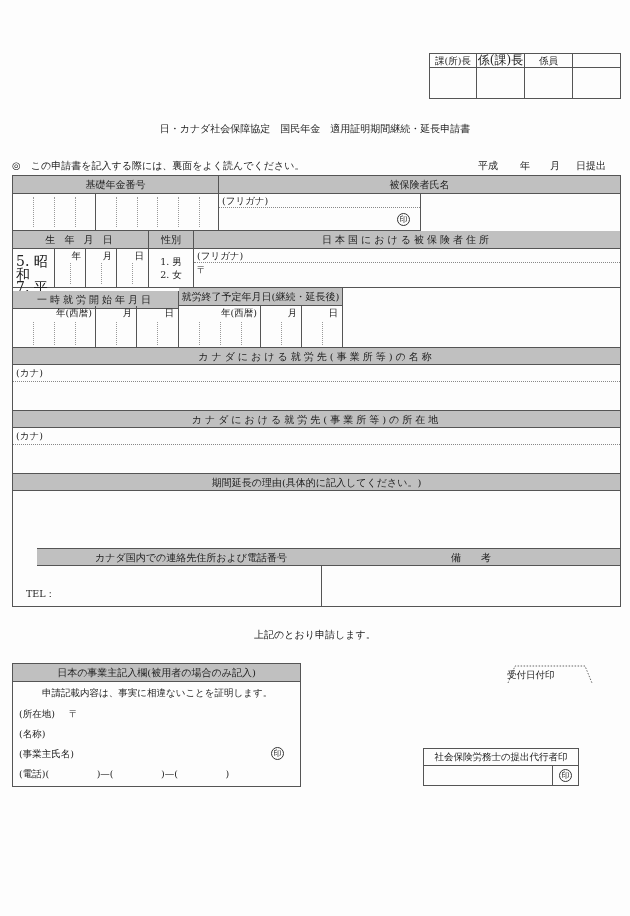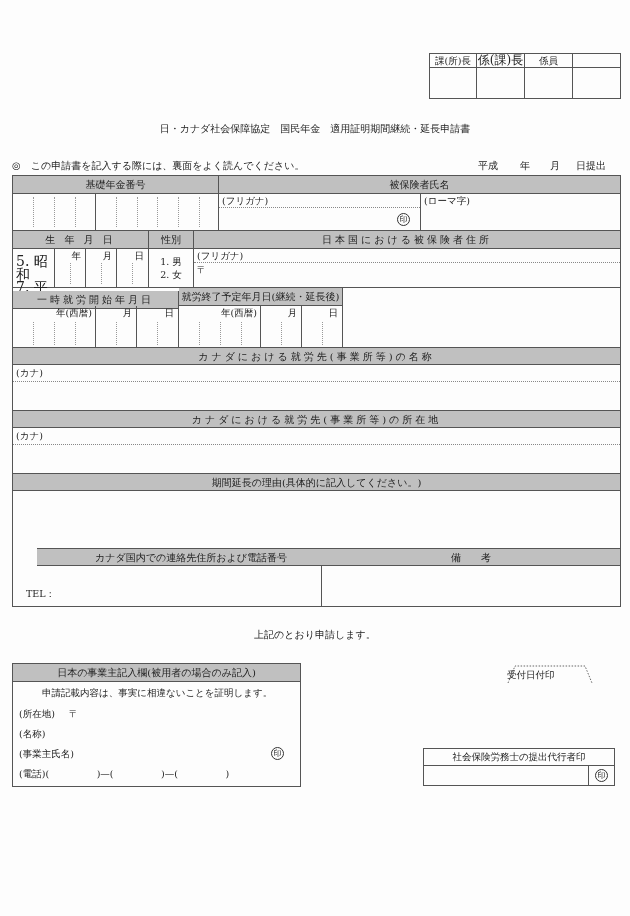--- a/index.html
+++ b/index.html
@@ -56,23 +56,20 @@
     <div class="vdot" style="left:124px;top:3px;bottom:3px;"></div>
     <div class="vdot" style="left:144px;top:3px;bottom:3px;"></div>
     <div class="vdot" style="left:165px;top:3px;bottom:3px;"></div>
     <div class="vdot" style="left:186px;top:3px;bottom:3px;"></div>
   </div>
   <div class="abs" style="left:206px;top:18px;width:202px;height:37px;border-right:1px solid #555;border-bottom:1px solid #555;">
     <div class="dotted-h" style="height:14px;padding-left:3px;font-size:9.5px;line-height:13px;">
       <span>(フリガナ)</span>
     </div>
     <span class="seal abs" style="right:10px;top:19px;">印</span>
-  </div>
-  <div class="abs" style="left:408px;top:18px;width:199px;height:37px;border-bottom:1px solid #555;padding-left:3px;font-size:9.5px;line-height:13px;">
-    <span>(ローマ字)</span>
   </div>
 
   <div class="abs hdr spaced" style="left:0;top:55px;width:136px;border-right:1px solid #555;">生 年 月 日</div>
   <div class="abs hdr" style="left:136px;top:55px;width:45px;border-right:1px solid #555;">性別</div>
   <div class="abs hdr spaced" style="left:181px;top:55px;width:426px;">日本国における被保険者住所</div>
 
   <div class="abs" style="left:0;top:73px;width:42px;height:39px;border-right:1px solid #555;border-bottom:1px solid #555;padding:6px 0 0 3px;font-size:14px;line-height:13px;">
     <div>5. 昭和</div>
     <div>7. 平成</div>
   </div>
@@ -177,21 +174,21 @@
   </div>
 </div>
 
 <div class="abs" style="left:507px;top:664px;width:86px;height:20px;">
   <svg class="abs" width="86" height="20" style="left:0;top:0;">
     <path d="M1 19 L8 2 L78 2 L85 19" fill="none" stroke="#666" stroke-width="1" stroke-dasharray="1.5,1.5"></path>
   </svg>
   <div class="abs" style="left:0;top:5px;width:86px;text-align:left;font-size:9.5px;">受付日付印</div>
 </div>
 
-<div class="abs b" style="left:423px;top:748px;width:192px;height:38px;">
+<div class="abs b" style="left:423px;top:748px;width:156px;height:38px;">
   <div style="height:17px;border-bottom:1px solid #555;text-align:center;font-size:9.5px;line-height:16px;">社会保険労務士の提出代行者印</div>
   <div style="display:flex;height:19px;">
     <div style="flex:1;border-right:1px solid #555;"></div>
     <div style="width:25px;display:flex;align-items:center;justify-content:center;">
       <span class="seal">印</span>
     </div>
   </div>
 </div>
 
 </body></html>

